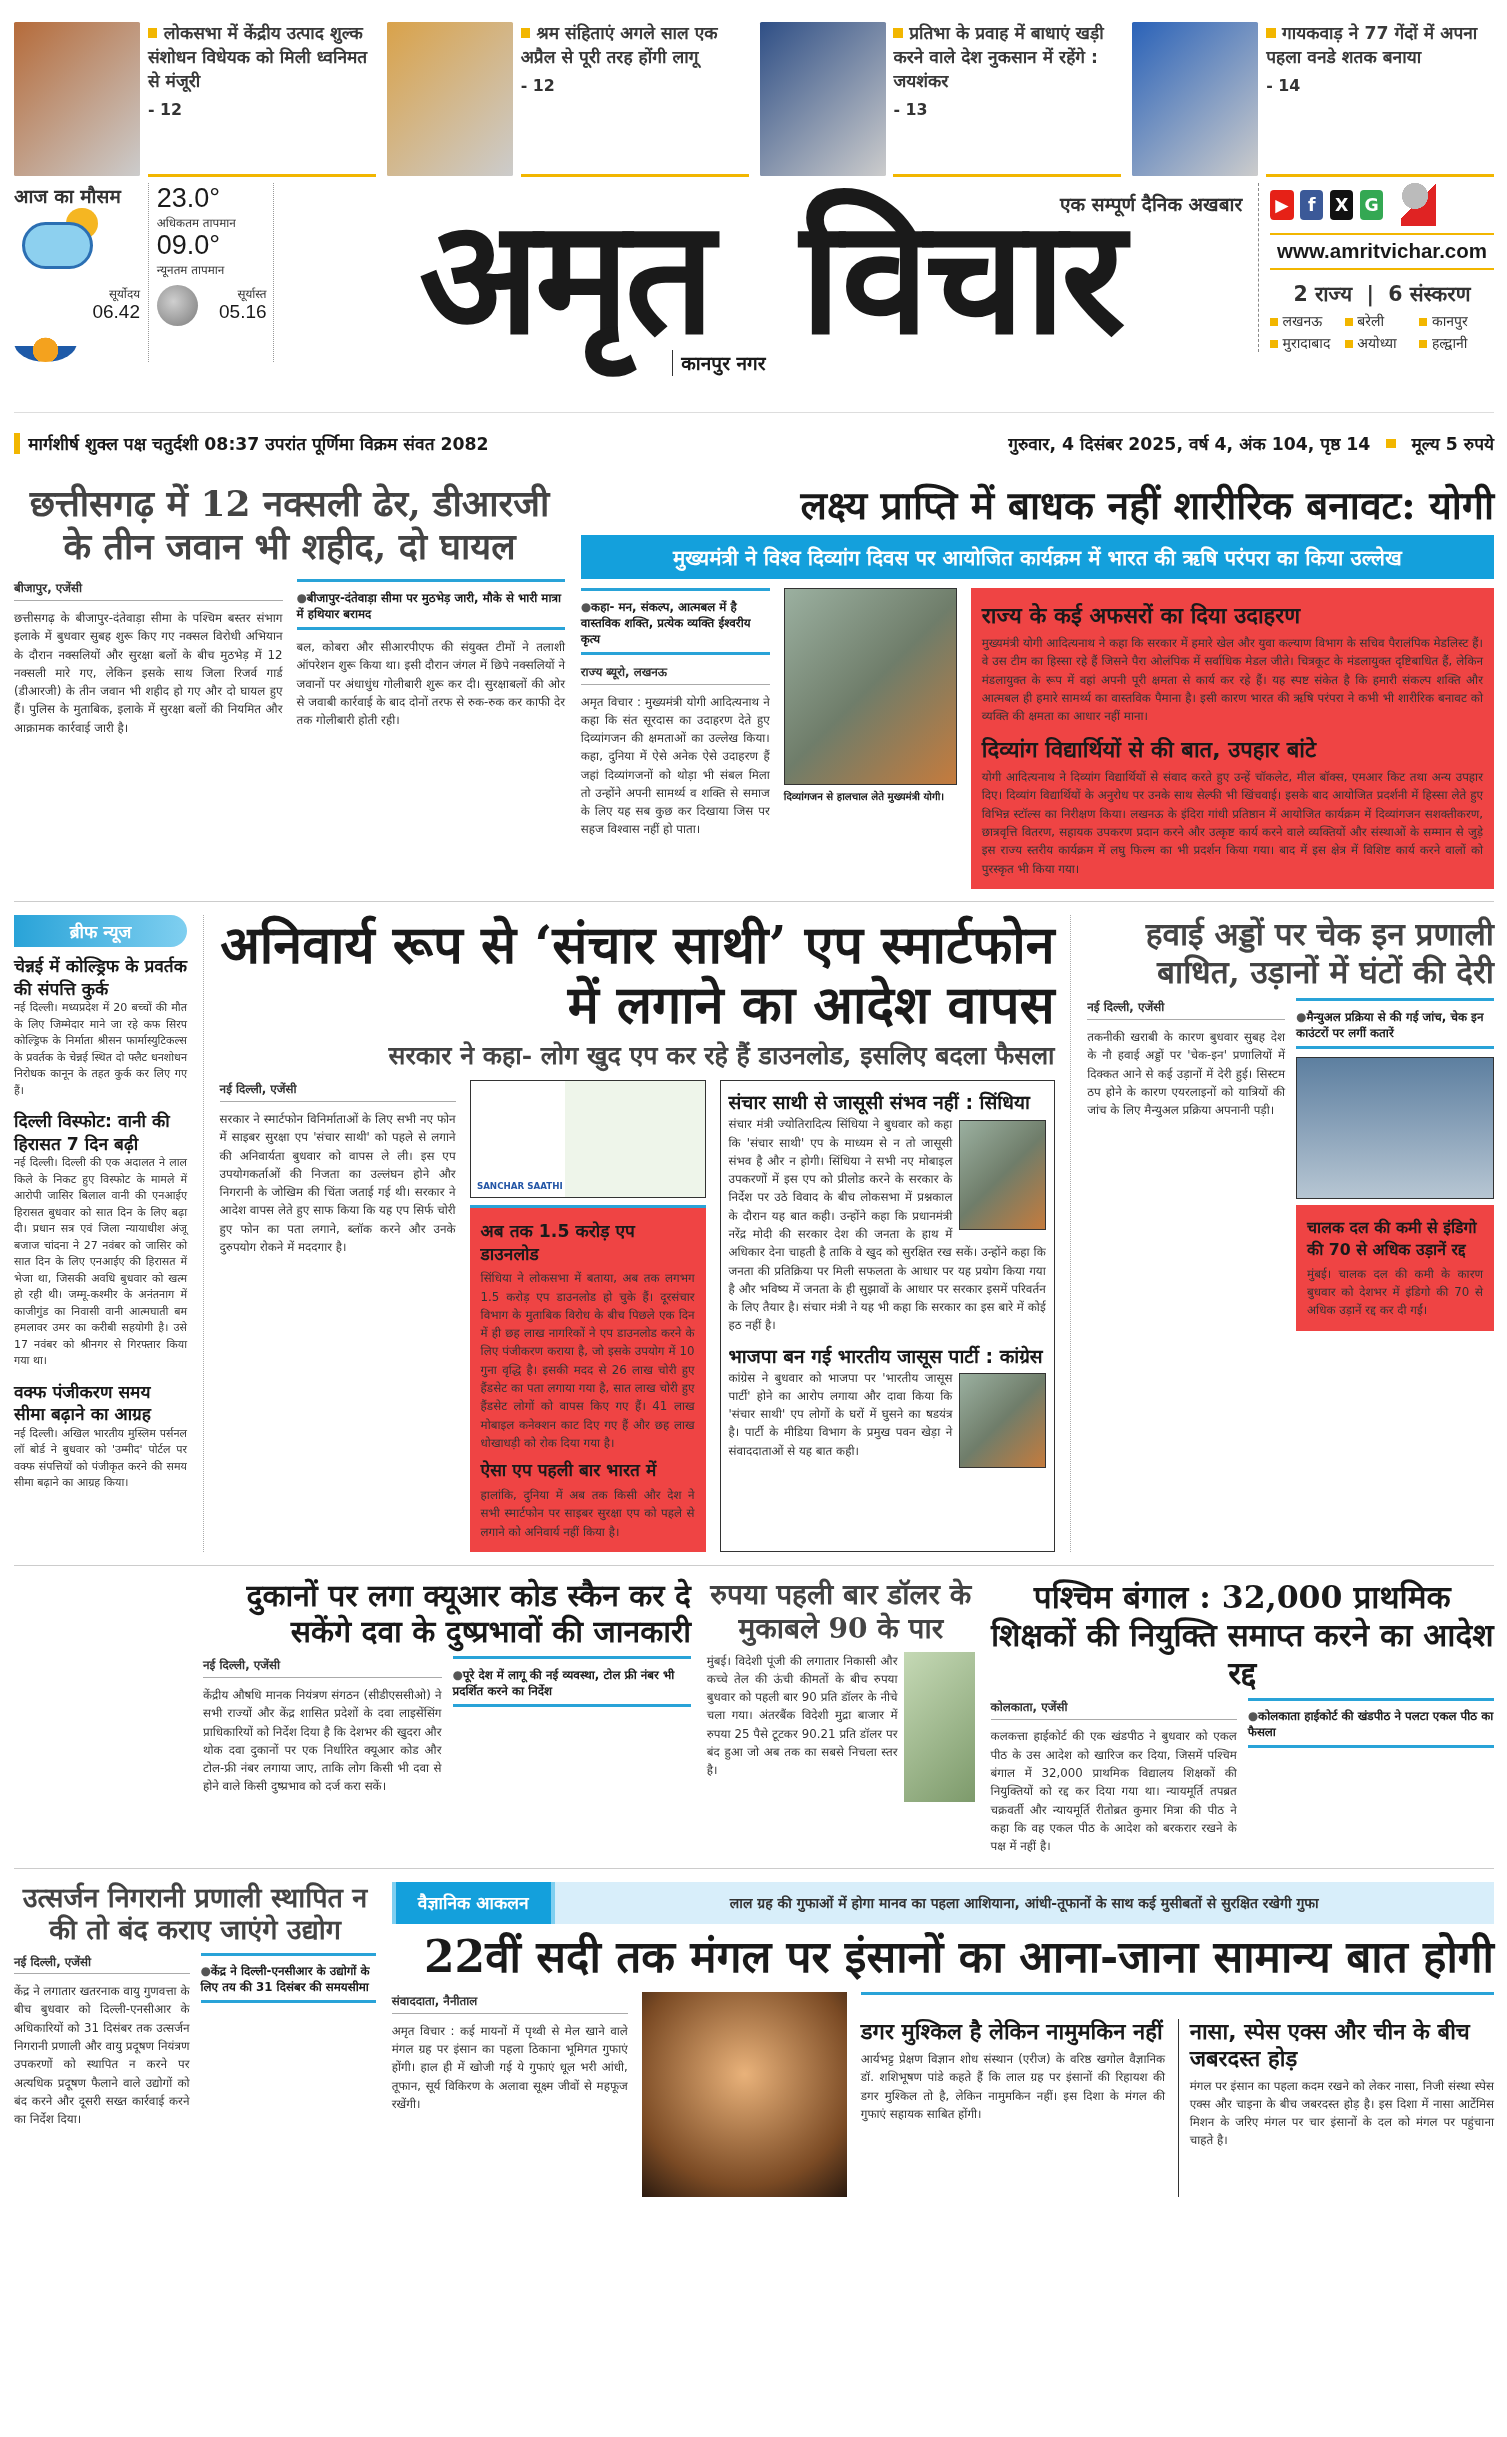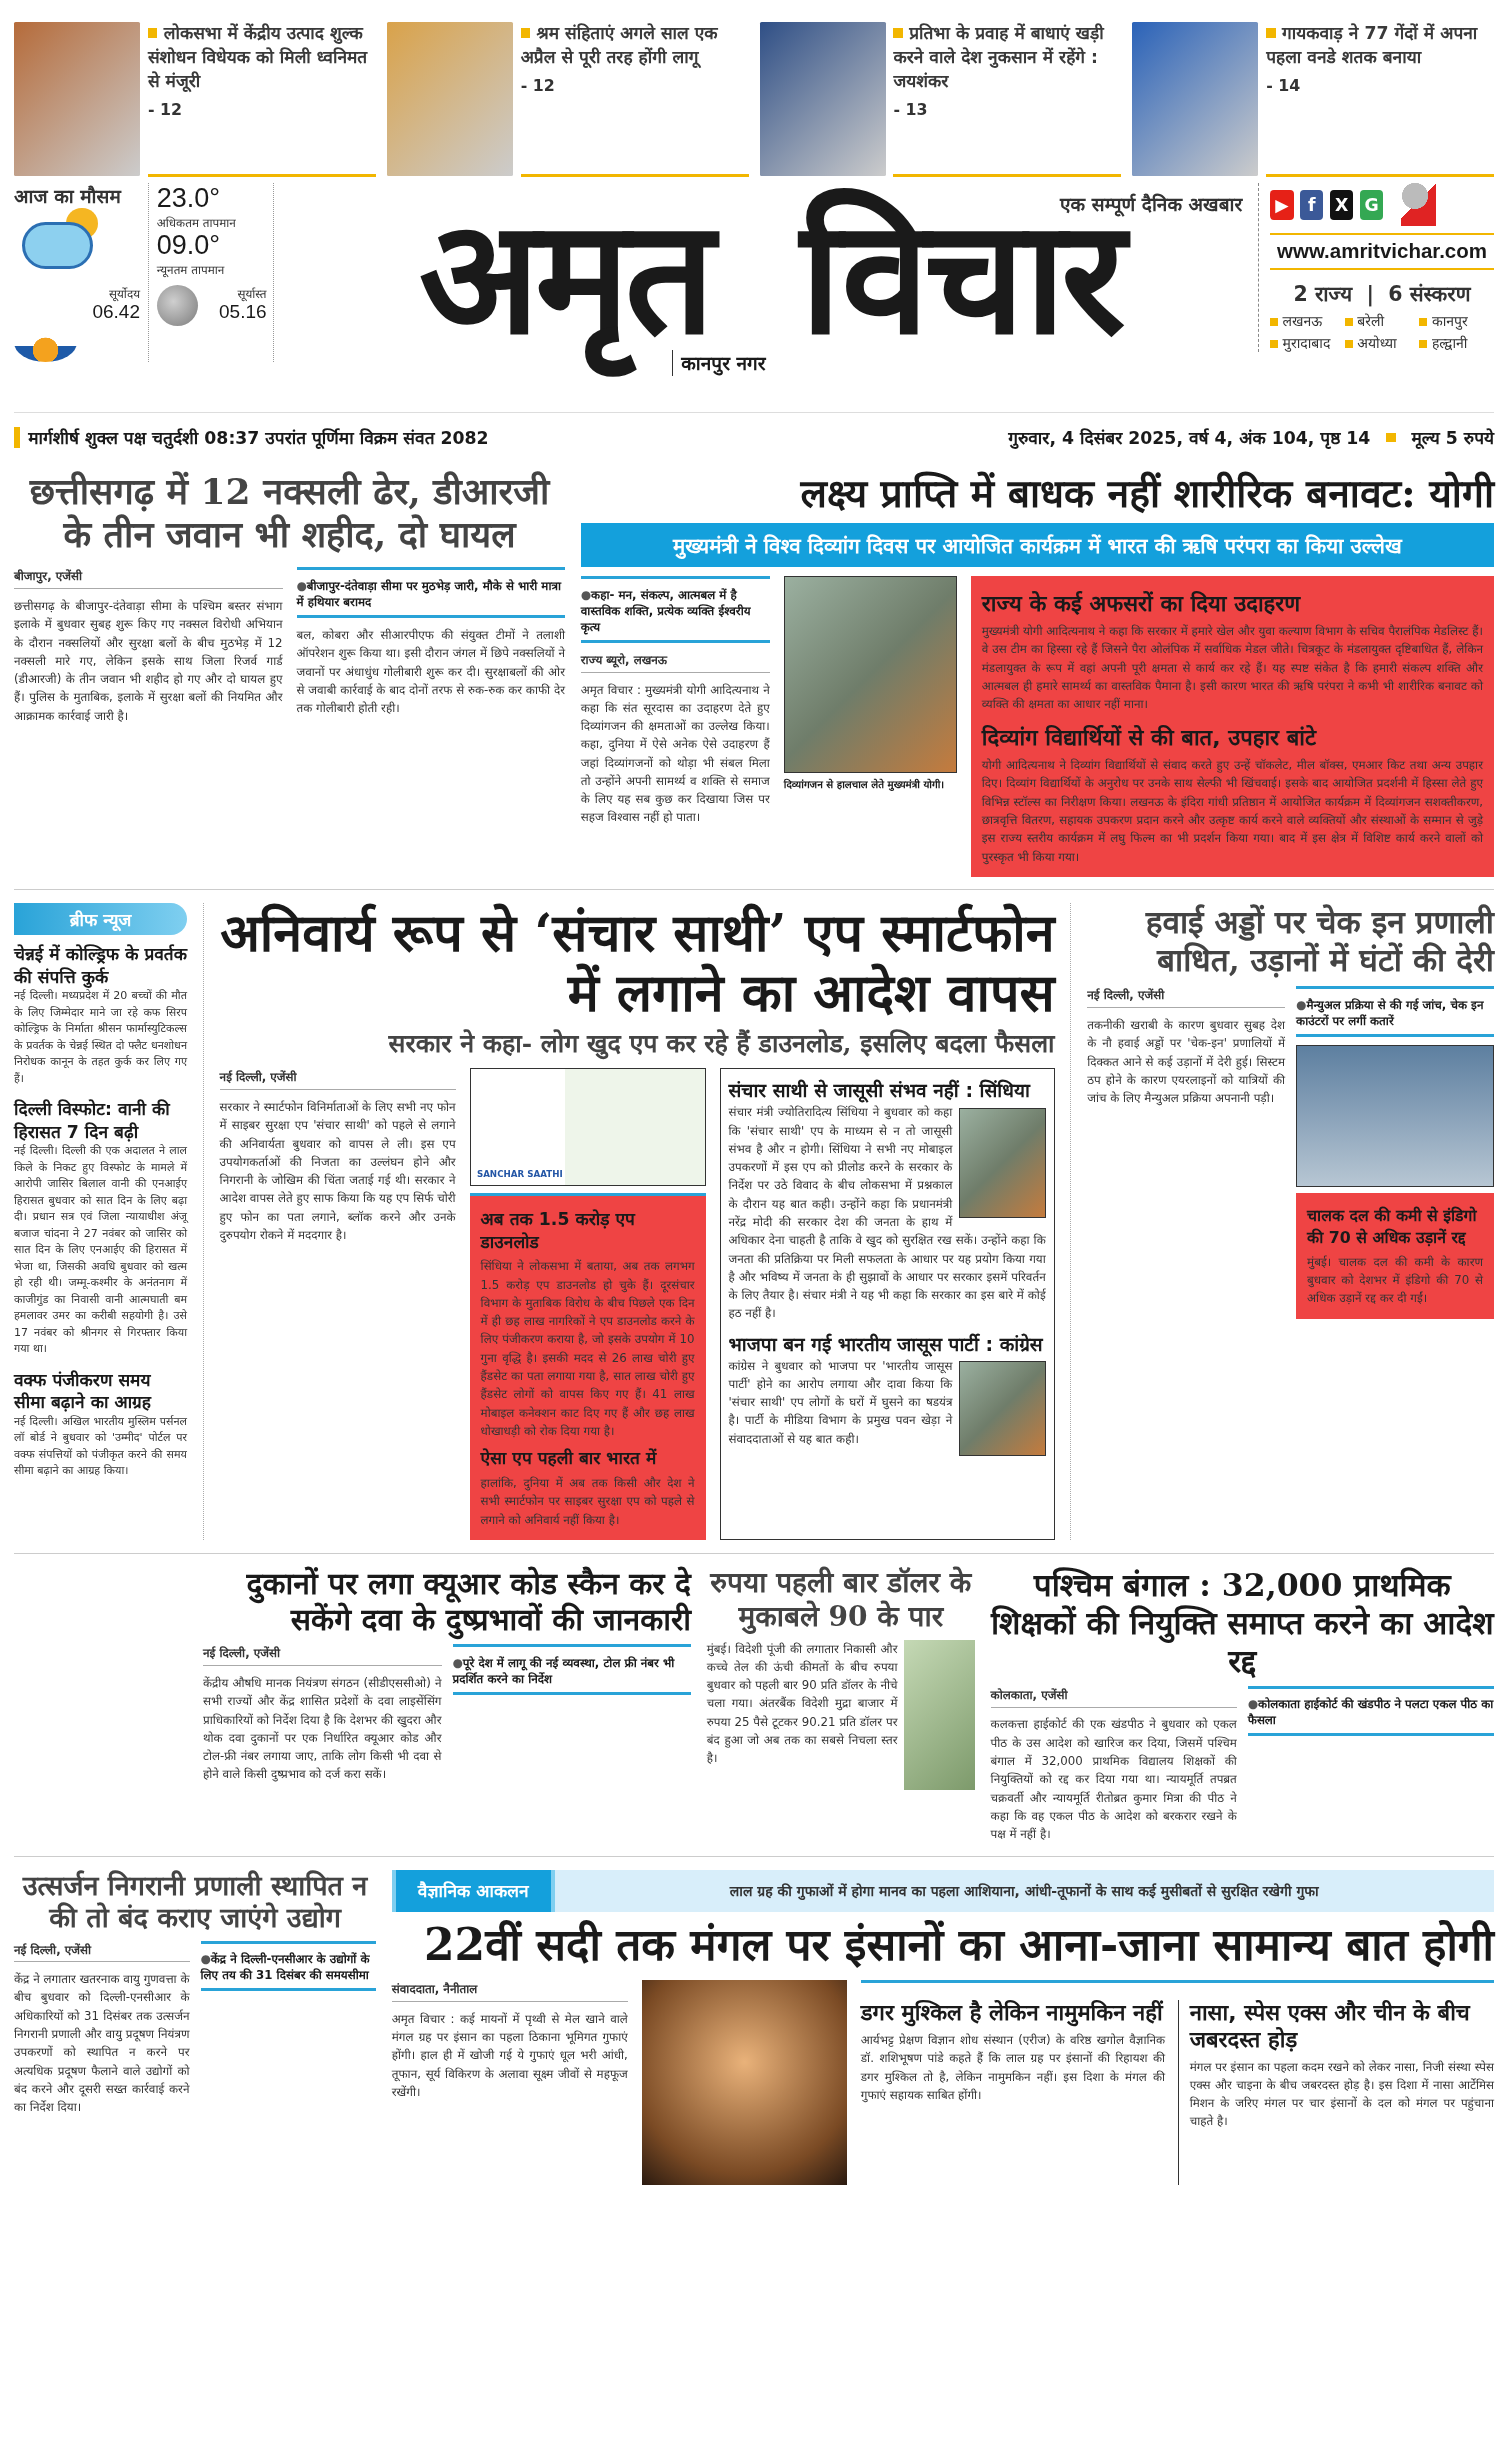--- a/index.html
+++ b/index.html
@@ -33,21 +33,21 @@
   .city { position: absolute; left: 40%; bottom: -3.2px; font-size: 19px; font-weight: bold; border-left: 1.6px solid #333; padding-left: 7.9px; }
   .right-mast { width: 236px; border-left: 1.6px dashed #888; padding-left: 11px; }
   .social { display: flex; gap: 6.3px; align-items: center; padding-bottom: 6.3px; border-bottom: 2.4px solid #f2b600; }
   .soc { width: 23.6px; height: 30px; border-radius: 3.9px; color: #fff; font-weight: bold; font-size: 17.3px; display: flex; align-items: center; justify-content: center; }
   .mic { width: 35px; height: 43px; margin-left: 11px; background: radial-gradient(circle at 40% 30%, #bbb 35%, transparent 36%), linear-gradient(135deg, transparent 45%, #e02323 45%); }
   .url { font-size: 20.5px; font-weight: bold; text-align: center; padding: 4.7px 0; border-bottom: 2.4px solid #f2b600; font-family: "Liberation Sans", sans-serif; }
   .editions-count { text-align: center; font-size: 20.5px; font-weight: bold; margin: 9.5px 0 3.2px; color: #333; }
   .edgrid { display: grid; grid-template-columns: repeat(3, 1fr); font-size: 14px; color: #333; row-gap: 3.2px; }
   .edgrid span::before { content: ""; display: inline-block; width: 7.9px; height: 7.9px; background: #f2b600; margin-right: 4.7px; }
 
-  .dateline { display: flex; align-items: center; border-top: 0.8px solid #ddd; padding: 13px 0; margin-top: 7.9px; font-size: 17.3px; font-weight: bold; }
+  .dateline { display: flex; align-items: center; border-top: 0.8px solid #ddd; padding: 19px 0; margin-top: 7.9px; font-size: 17.3px; font-weight: bold; }
   .dateline .bar { width: 6.3px; height: 20.5px; background: #f2b600; margin-right: 7.9px; }
   .dateline .right { margin-left: auto; display: flex; gap: 15.8px; align-items: center; }
   .dateline .right .sq { width: 9.5px; height: 9.5px; background: #f2b600; display: inline-block; }
 
   .rule { border-top: 0.8px solid #ccc; margin: 4.7px 0; }
   .band { display: flex; gap: 15.8px; padding: 7.9px 0; }
   .hl { font-weight: bold; color: #1a1a1a; line-height: 1.2; }
   .hl-gray { color: #444; }
   .body { font-size: 11.8px; line-height: 1.55; color: #333; text-align: justify; }
   .byline { font-size: 11.8px; font-weight: bold; padding-bottom: 4.7px; border-bottom: 0.8px solid #aaa; margin-bottom: 7.9px; color: #333; }
@@ -336,21 +336,21 @@
         <div class="sci-tag">वैज्ञानिक आकलन</div>
         <div class="sci-sub">लाल ग्रह की गुफाओं में होगा मानव का पहला आशियाना, आंधी-तूफानों के साथ कई मुसीबतों से सुरक्षित रखेगी गुफा</div>
       </div>
       <h1 class="hl serif" style="font-size:44px;margin-bottom:7.9px">22वीं सदी तक मंगल पर इंसानों का आना-जाना सामान्य बात होगी</h1>
       <div style="display:flex;gap:14px">
         <div style="width:236px">
           <div class="byline">संवाददाता, नैनीताल</div>
           <p class="body">अमृत विचार : कई मायनों में पृथ्वी से मेल खाने वाले मंगल ग्रह पर इंसान का पहला ठिकाना भूमिगत गुफाएं होंगी। हाल ही में खोजी गई ये गुफाएं धूल भरी आंधी, तूफान, सूर्य विकिरण के अलावा सूक्ष्म जीवों से महफूज रखेंगी।</p>
         </div>
         <div style="width:205px;height:205px;background:radial-gradient(circle at 50% 40%,#e9b27a,#7a4a24 70%,#2a1a10)"></div>
-        <div style="flex:1;display:flex;gap:12.6px;border-top:3.2px solid #29a3d8;padding-top:17px">
+        <div style="flex:1;display:flex;gap:12.6px;border-top:3.2px solid #29a3d8;padding-top:24px">
           <div class="box-sm col">
             <h4>डगर मुश्किल है लेकिन नामुमकिन नहीं</h4>
             <p class="body">आर्यभट्ट प्रेक्षण विज्ञान शोध संस्थान (एरीज) के वरिष्ठ खगोल वैज्ञानिक डॉ. शशिभूषण पांडे कहते हैं कि लाल ग्रह पर इंसानों की रिहायश की डगर मुश्किल तो है, लेकिन नामुमकिन नहीं। इस दिशा के मंगल की गुफाएं सहायक साबित होंगी।</p>
           </div>
           <div class="box-sm col" style="border-left:0.8px solid #333;padding-left:11px">
             <h4>नासा, स्पेस एक्स और चीन के बीच जबरदस्त होड़</h4>
             <p class="body">मंगल पर इंसान का पहला कदम रखने को लेकर नासा, निजी संस्था स्पेस एक्स और चाइना के बीच जबरदस्त होड़ है। इस दिशा में नासा आर्टेमिस मिशन के जरिए मंगल पर चार इंसानों के दल को मंगल पर पहुंचाना चाहते है।</p>
           </div>
         </div>
       </div>

